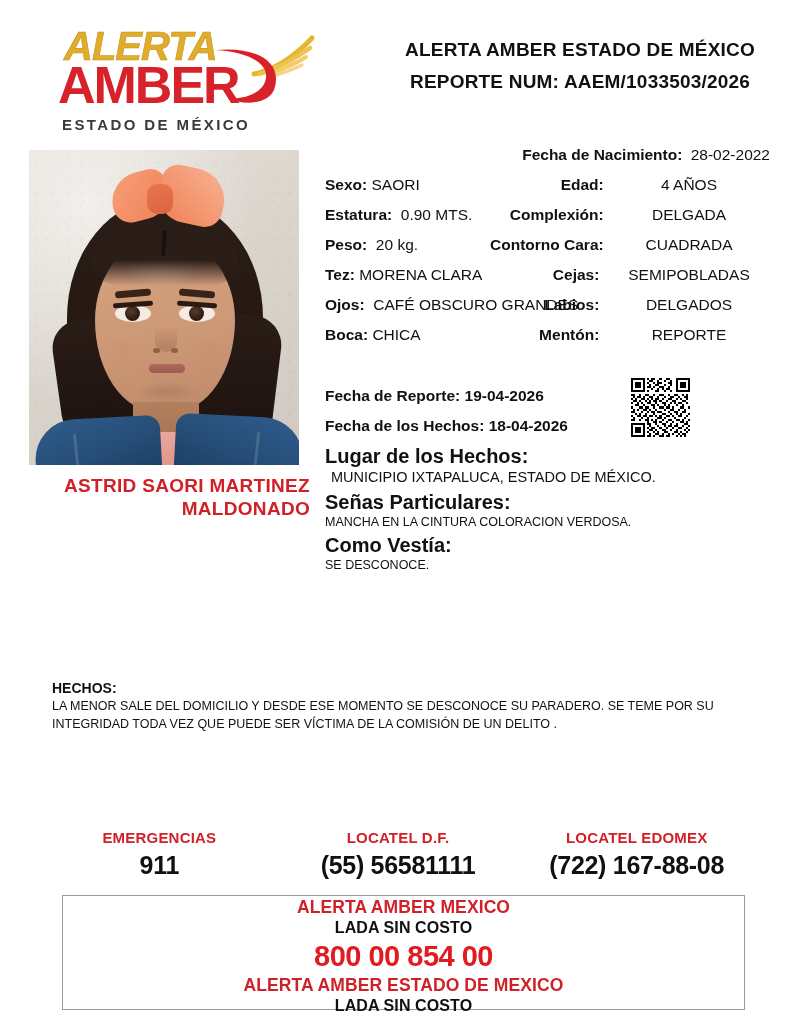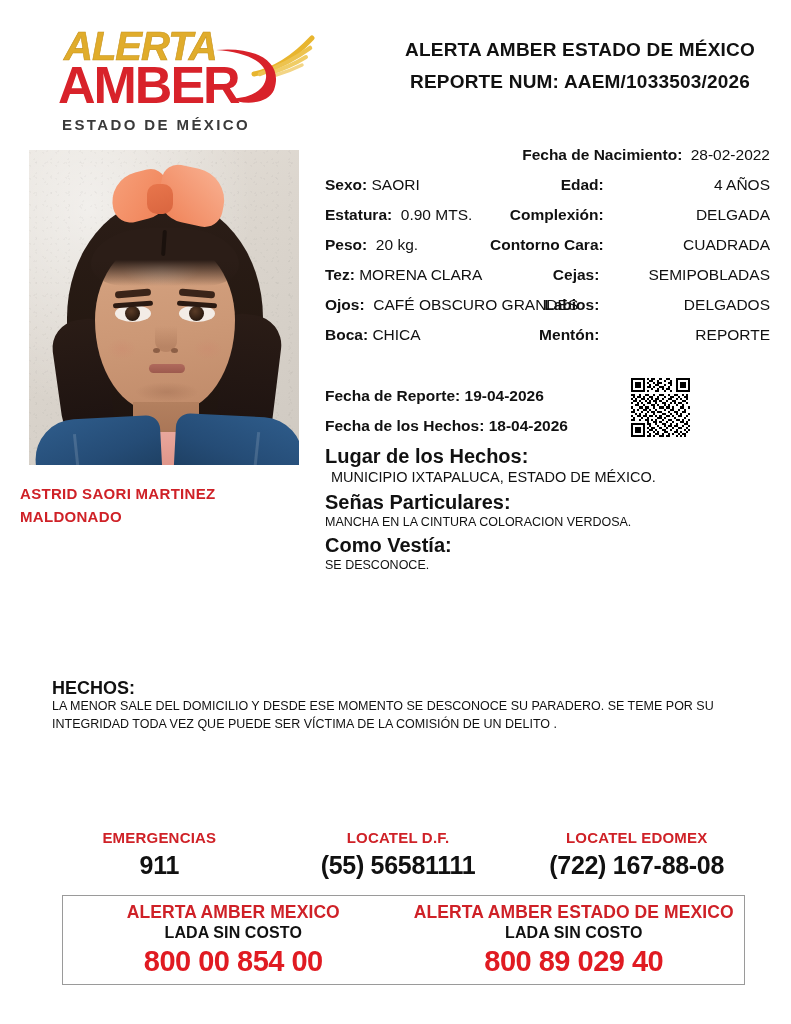--- a/index.html
+++ b/index.html
@@ -139,61 +139,61 @@
     border-radius: 40px 14px 0 0; transform: rotate(-3deg); }
   .jacket-r { left: 146px; top: 266px; width: 128px; height: 60px;
     background: linear-gradient(200deg,#2f5d8c 0%, #254c76 60%, #1d3e60 100%);
     border-radius: 14px 40px 0 0; transform: rotate(3deg); }
   .jacket-seam-l { left: 46px; top: 284px; width: 3px; height: 40px; background: rgba(255,255,255,.14); transform: rotate(-6deg);}
   .jacket-seam-r { left: 226px; top: 282px; width: 3px; height: 42px; background: rgba(255,255,255,.14); transform: rotate(6deg);}
 
   
   .name {
     position: absolute; left: 20px; top: 474px; width: 290px;
-    text-align: left; color: #cf2127;
-    font-size: 15px; font-weight: bold; line-height: 23px; letter-spacing: .3px; margin-top: 8px;
+    text-align: right; color: #cf2127;
+    font-size: 19px; font-weight: bold; line-height: 23px; letter-spacing: .3px;
   }
 
   
   .details { position: absolute; left: 318px; top: 140px; width: 458px; }
   .d-row { position: relative; height: 30px; }
   .d-left  { position: absolute; left: 7px;  top: 0; font-size: 15.5px; line-height: 30px; white-space: nowrap; }
   .d-right { position: absolute; left: 0; top: 0; width: 452px; text-align: right; font-size: 15.5px; line-height: 30px; white-space: nowrap; }
-  .d-right .val { display: inline-block; width: 162px; text-align: right; }
+  .d-right .val { display: inline-block; width: 162px; text-align: center; }
   .lbl { font-weight: bold; }
   .val { font-weight: normal; }
 
   
   .qr { position: absolute; left: 631px; top: 378px; width: 59px; height: 59px; background: #fff; }
   .qr svg { display:block; }
 
   
   .lower { position: absolute; left: 325px; top: 381px; width: 420px; }
   .l-bold { font-size: 15.5px; font-weight: bold; line-height: 30px; }
   .l-block { margin-top: 4px; }
   .l-head { font-size: 20px; font-weight: bold; line-height: 22px; }
   .l-sub  { font-size: 14.5px; font-weight: normal; line-height: 20px; padding-left: 6px; }
   .l-small{ font-size: 12.5px; font-weight: normal; line-height: 19px; }
 
   
   .hechos { position: absolute; left: 52px; top: 679px; width: 690px; }
-  .hechos-title { font-size: 18px; font-weight: bold; line-height: 18px; }
+  .hechos-title { font-size: 14px; font-weight: bold; line-height: 18px; }
   .hechos-body { font-size: 12.5px; line-height: 18px; }
 
   
   .phones { position: absolute; left: 40px; top: 826px; width: 716px; display: flex; }
   .phone-col { flex: 1; text-align: center; }
   .phone-label { color: #cf2127; font-size: 15px; font-weight: bold; line-height: 24px; letter-spacing: .2px; }
   .phone-num { color: #111; font-size: 25px; font-weight: bold; line-height: 30px; letter-spacing: -.3px; }
 
   
   .footer-box {
-    position: absolute; left: 62px; top: 895px; width: 683px; height: 90px;
+    position: absolute; left: 62px; top: 895px; width: 683px; height: 115px;
     border: 1px solid #9a9a9a; background: #fff;
-    display: flex; align-items: center;
+    display: flex; align-items: center; flex-direction: column;
   }
   .f-col { flex: 1; text-align: center; }
   .f-title { color: #cf2127; font-size: 17.5px; font-weight: bold; line-height: 22px; letter-spacing: .1px; }
   .f-sub { color: #111; font-size: 16px; font-weight: bold; line-height: 20px; letter-spacing: .1px; }
   .f-num { color: #e01b22; font-size: 29px; font-weight: bold; line-height: 36px; letter-spacing: -.5px; }
 </style>
 </head>
 <body>
 
 <div class="page">

